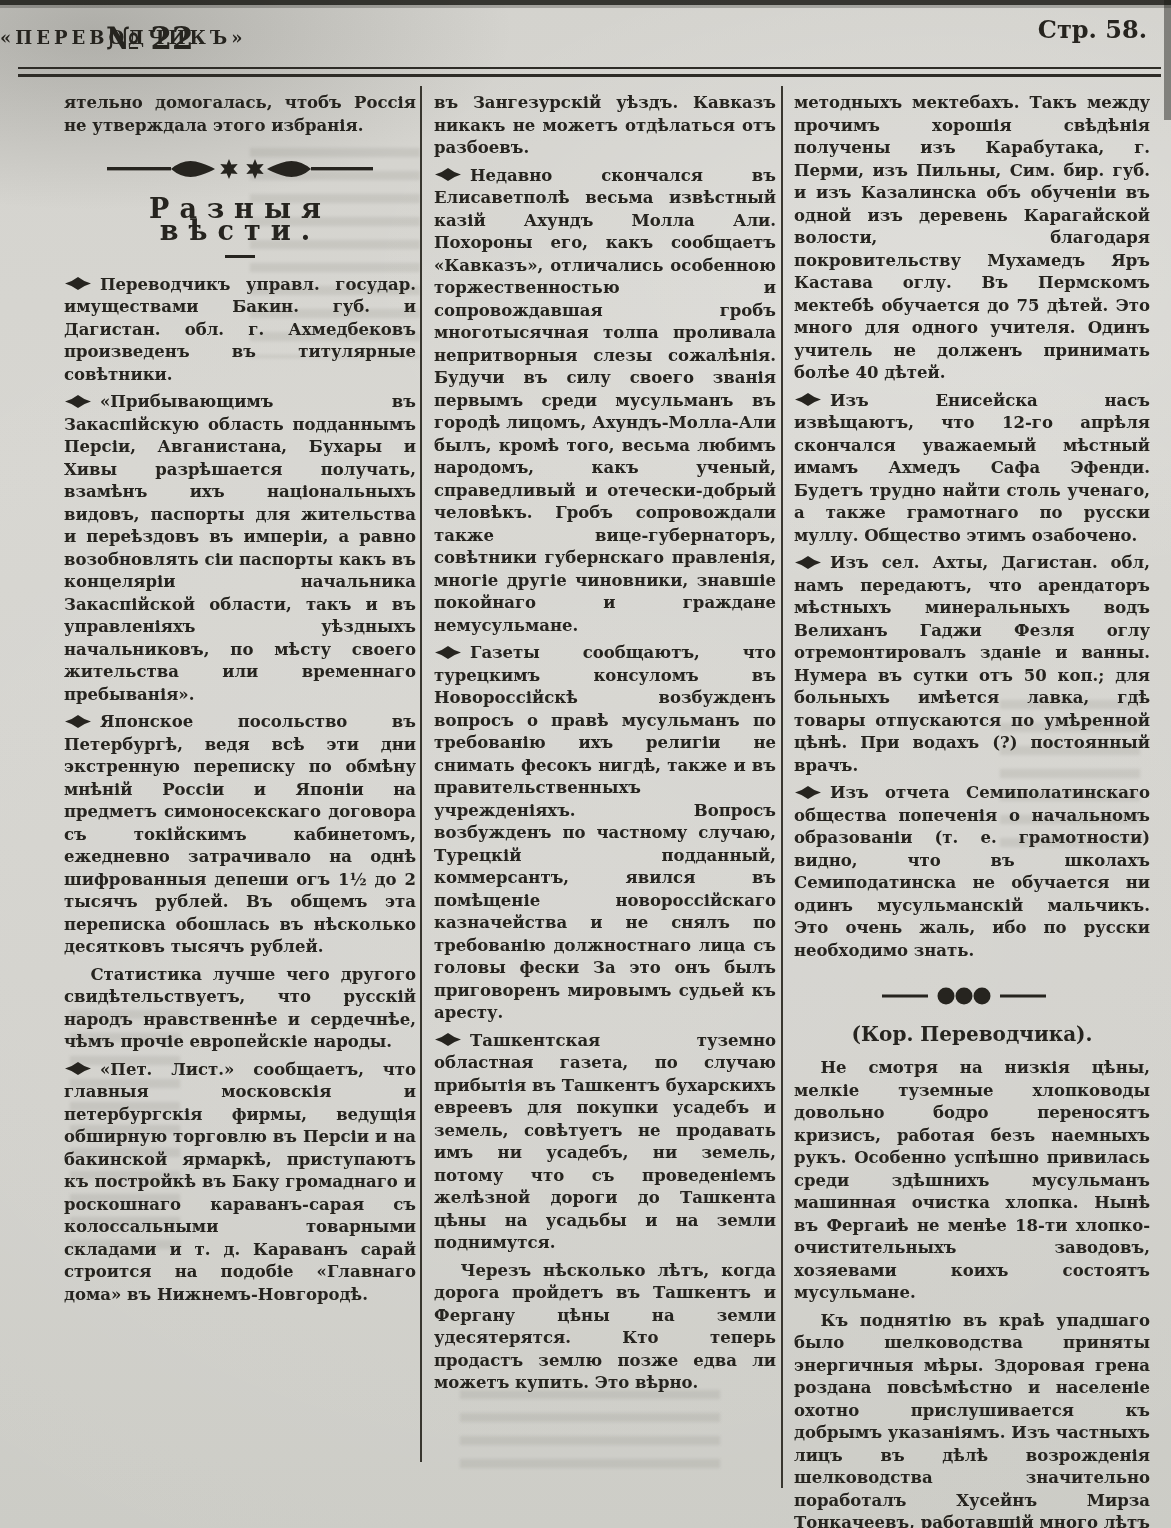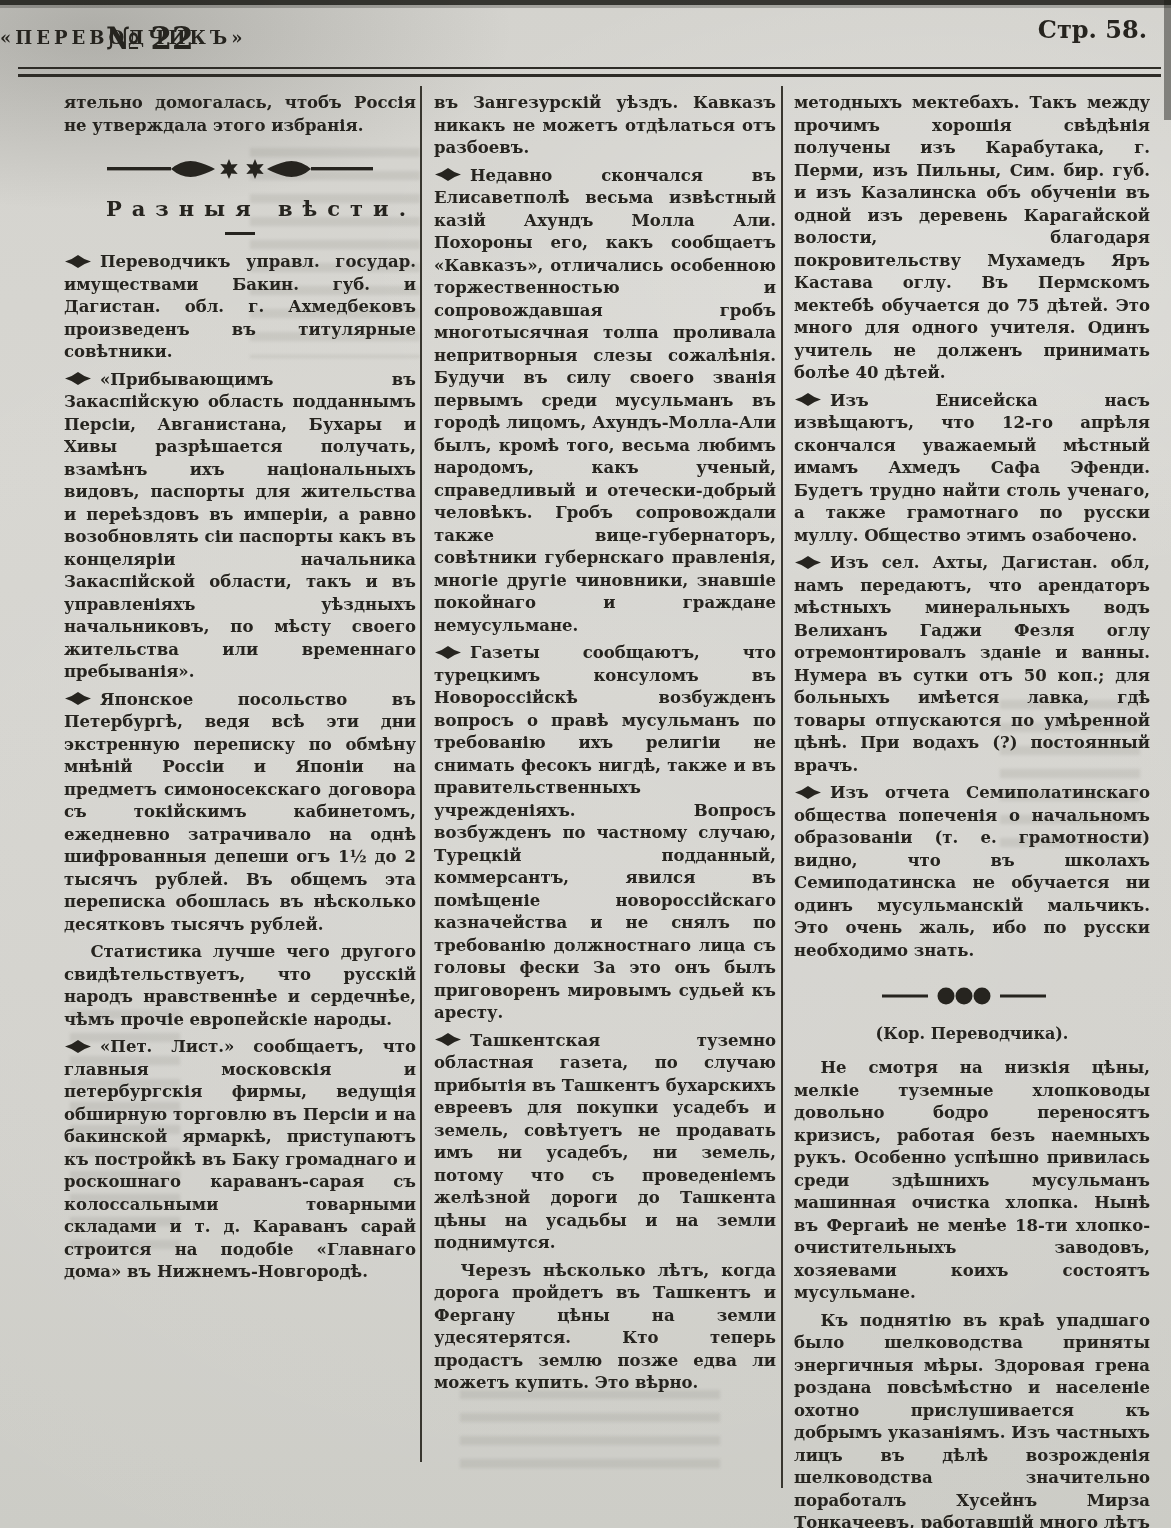--- a/index.html
+++ b/index.html
@@ -39,27 +39,27 @@
     font-size:16.5px;line-height:22.5px;font-weight:bold;}
   .col-1{left:64px;width:352px;}
   .col-2{left:434px;width:342px;}
   .col-3{left:794px;width:356px;}
   .para{margin:0 0 5px 0;}
   .para.indent{text-indent:1.6em;}
   .fleuron{display:inline-block;vertical-align:middle;margin:0 9px 3px 1px;fill:#26241f;}
   .ornament{fill:#26241f;stroke:none;}
   .orn-wrap{text-align:center;}
   .news-divider{margin:18px 0 8px;}
-  .section-title{text-align:right;font-size:21px;letter-spacing:10px;
+  .section-title{text-align:center;font-size:27px;letter-spacing:10px;
     font-weight:bold;margin:2px 0 8px;}
   .title-dash{width:30px;height:3px;background:#26241f;margin:12px auto 16px;}
   .kokand-divider{margin:24px 0 10px;}
   .kokand-title{text-align:center;font-size:27px;letter-spacing:15px;
     font-weight:bold;margin:4px 0 8px;}
-  .kokand-byline{text-align:center;font-size:16px;font-weight:bold;margin:0 0 12px;text-indent:0;}
+  .kokand-byline{text-align:center;font-size:20px;font-weight:bold;margin:0 0 12px;text-indent:0;}
 </style>
 </head>
 <body>
 
 <div class="paper"></div>
 <div class="edge-top"></div>
 <div class="edge-top2"></div>
 <div class="edge-right"></div>
 <div class="ghost" style="left:250px;top:148px;width:170px;height:210px;"></div>
 <div class="ghost" style="left:70px;top:1010px;width:110px;height:240px;"></div>

